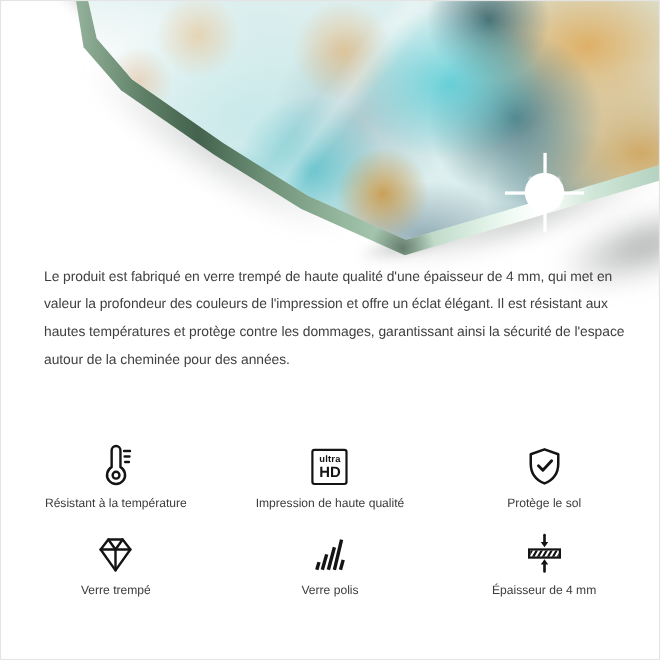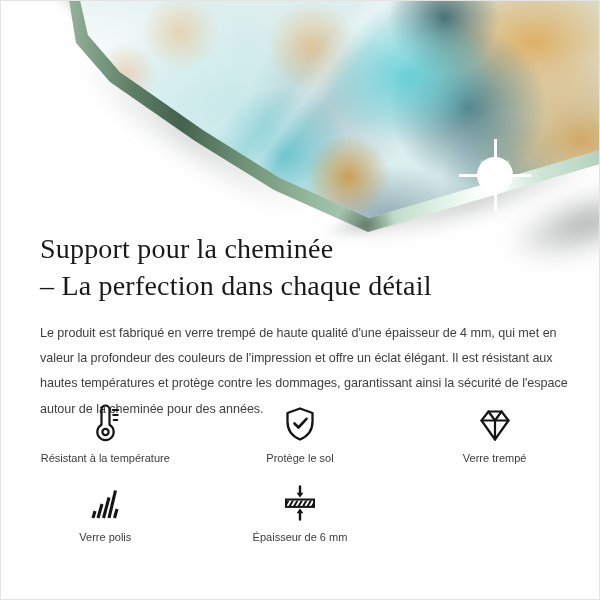--- a/index.html
+++ b/index.html
@@ -142,40 +142,45 @@
   <div class="sparkle">
     <span class="glow"></span>
       <span class="ray-v"></span>
       <span class="ray-h"></span>
     <span class="ray-d1"></span>
       <span class="ray-d2"></span>
   </div>
 </div>
 
 <div class="content">
-  <h1>
-    <span>Support pour la cheminée</span><br>
-    <span>– La perfection dans chaque détail</span>
-  </h1>
   <p class="desc">Le produit est fabriqué en verre trempé de haute qualité d'une épaisseur de 4 mm, qui met en valeur la profondeur des couleurs de l'impression et offre un éclat élégant. Il est résistant aux hautes températures et protège contre les dommages, garantissant ainsi la sécurité de l'espace autour de la cheminée pour des années.</p>
 </div>
 
 <div class="features">
 
   <div class="feature">
     <div class="ficon">
       <svg width="40" height="42" viewBox="0 0 40 42" fill="none" stroke="#141414" stroke-width="2.2" stroke-linecap="round" stroke-linejoin="round">
         <path d="M16.5 7.5 a4 4 0 0 1 8 0 v15.2 a8.2 8.2 0 1 1 -8 0 z"></path>
         <circle cx="20.5" cy="30" r="3.1"></circle>
         <path d="M27.8 8 h5.4 M28.3 13 h4.4 M28.8 18 h3.4"></path>
       </svg>
     </div>
     <div class="flabel">Résistant à la température</div>
   </div>
 
+  <div class="feature">
+    <div class="ficon">
+      <div class="uhd-box">
+        <span class="uhd-top">ultra</span>
+        <span class="uhd-bottom">HD</span>
+      </div>
+    </div>
+    <div class="flabel">Impression de haute qualité</div>
+  </div>
 
   <div class="feature">
     <div class="ficon">
       <svg width="40" height="40" viewBox="0 0 40 40" fill="none" stroke="#141414" stroke-width="2.3" stroke-linecap="round" stroke-linejoin="round">
         <path d="M20 4.5 L32.5 9 V17.5 C32.5 26.5 27 32.6 20 35.5 C13 32.6 7.5 26.5 7.5 17.5 V9 Z"></path>
         <path d="M14.5 19.5 L18.5 23.5 L26.5 14.8" stroke-width="2.6"></path>
       </svg>
     </div>
     <div class="flabel">Protège le sol</div>
   </div>
@@ -222,16 +227,16 @@
             <path d="M21 27 L29 13"></path>
             <path d="M25.5 27 L33.5 13"></path>
           <path d="M30 27 L38 13"></path>
         </g>
         <path d="M20 3.5 V9.5" stroke-width="2.4"></path>
         <path d="M16.6 9.8 H23.4 L20 14.6 Z" fill="#141414" stroke="none"></path>
         <path d="M20 36.5 V30.5" stroke-width="2.4"></path>
         <path d="M16.6 30.2 H23.4 L20 25.4 Z" fill="#141414" stroke="none"></path>
       </svg>
     </div>
-    <div class="flabel">Épaisseur de 6 mm</div>
+    <div class="flabel">Épaisseur de 4 mm</div>
   </div>
 
 </div>
 
 </body></html>

